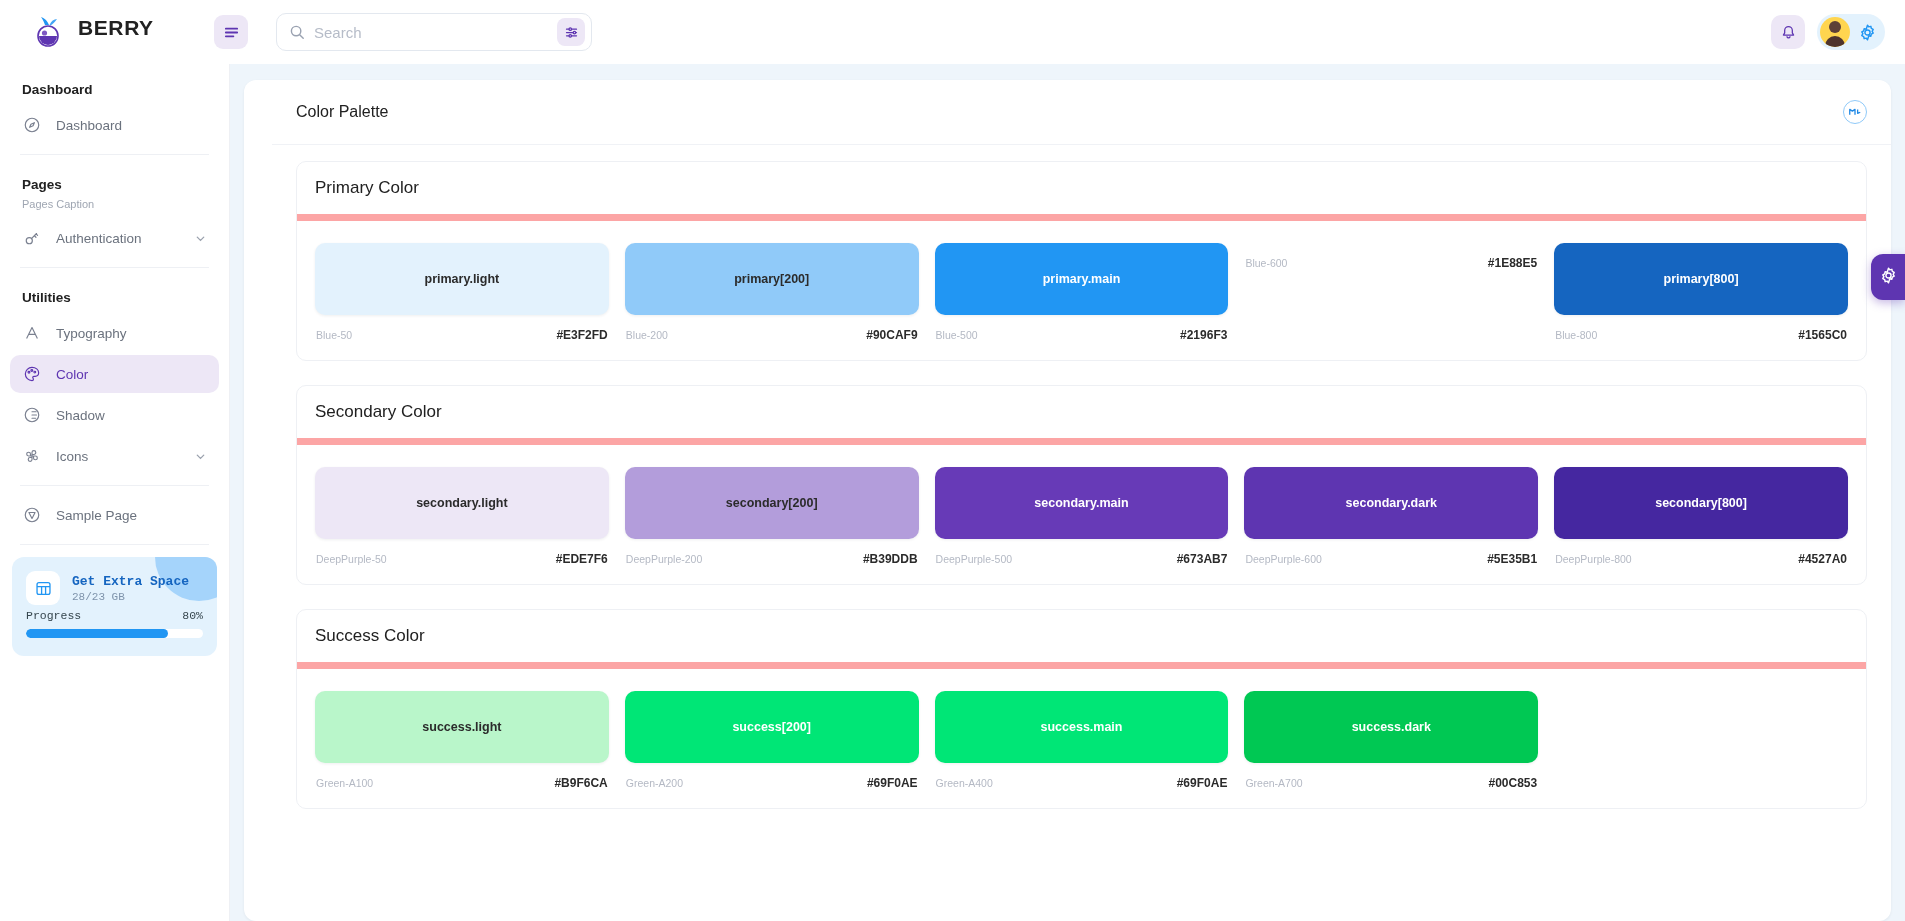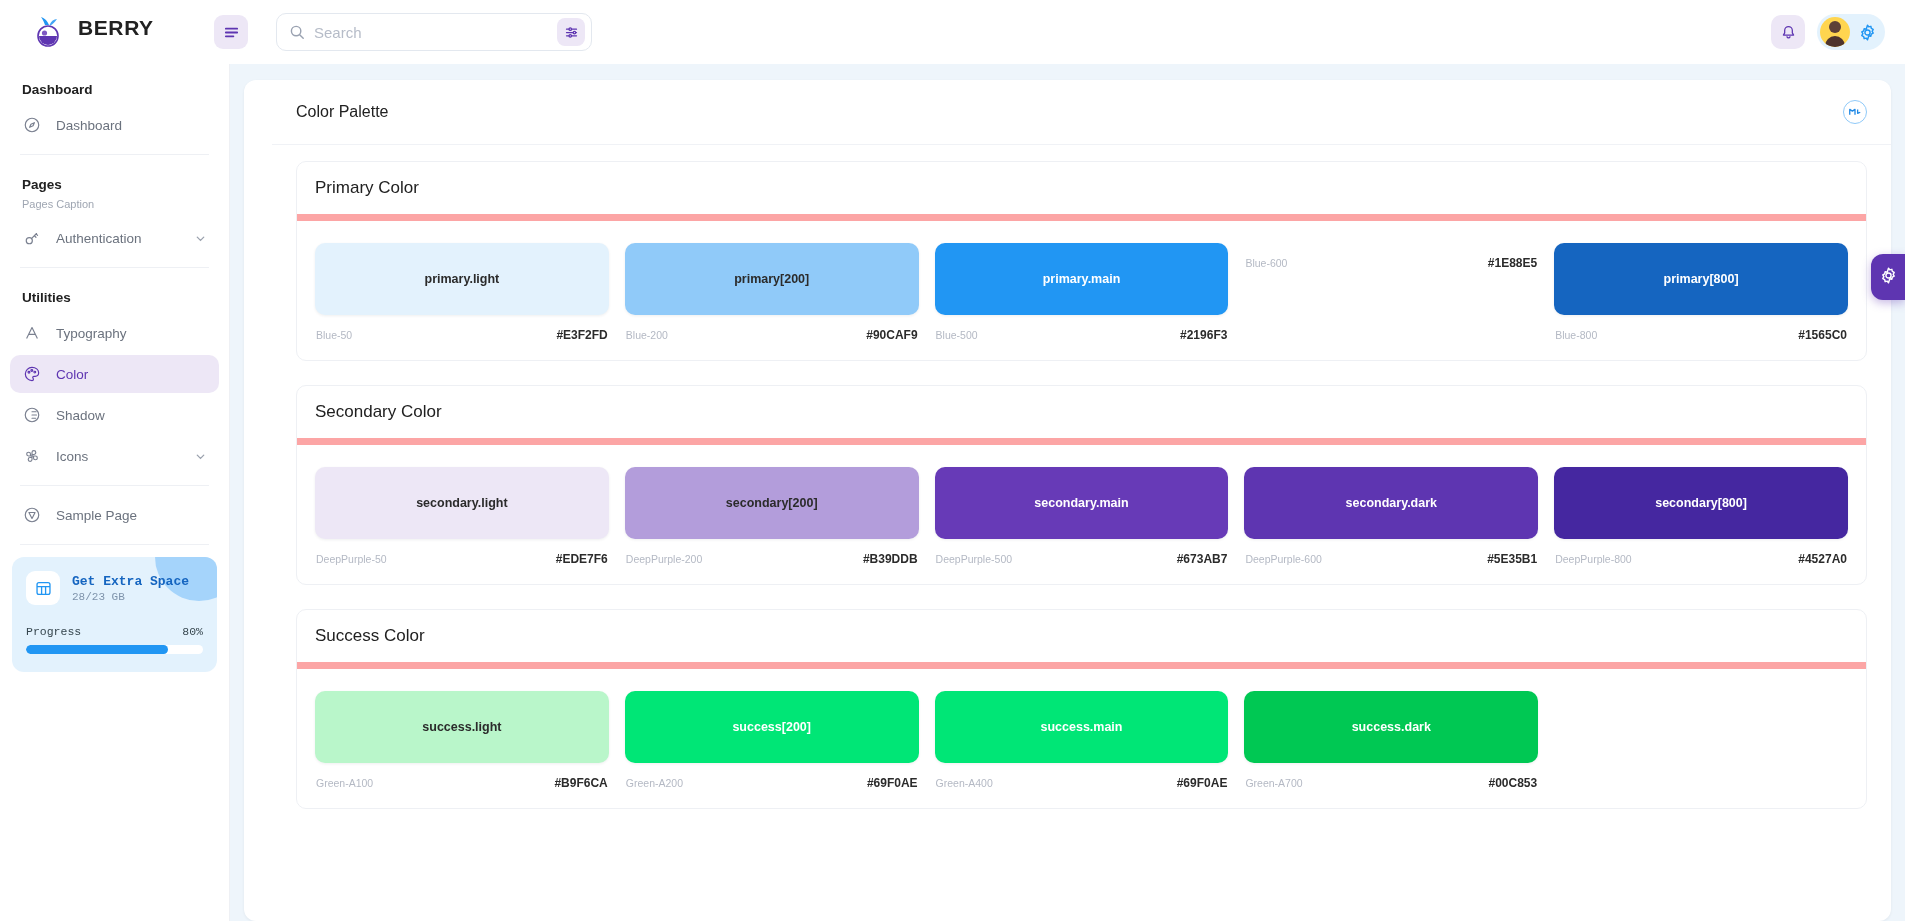--- a/index.html
+++ b/index.html
@@ -119,21 +119,21 @@
   .upg-top { display: flex; align-items: center; gap: 12px; position: relative; }
   .upg-icon {
     width: 34px; height: 34px; border-radius: 9px; background: #fff;
     display: flex; align-items: center; justify-content: center; color: #2196f3;
     flex: 0 0 auto;
   }
   .upg-title { font-size: 13px; font-weight: bold; color: #1565c0; }
   .upg-sub { font-size: 11px; color: #7e93ab; margin-top: 2px; }
   .upg-prog-row {
     display: flex; justify-content: space-between; align-items: center;
-    margin-top: 20px; position: relative;
+    margin-top: 4px; position: relative;
   }
   .upg-prog-label { font-size: 11.5px; color: #37474f; }
   .upg-prog-pct { font-size: 11.5px; color: #37474f; }
   .upg-track {
     height: 9px; border-radius: 6px; background: #fff;
     margin-top: 7px; position: relative; overflow: hidden;
   }
   .upg-fill {
     height: 100%; border-radius: 6px; background: #2196f3;
   }

